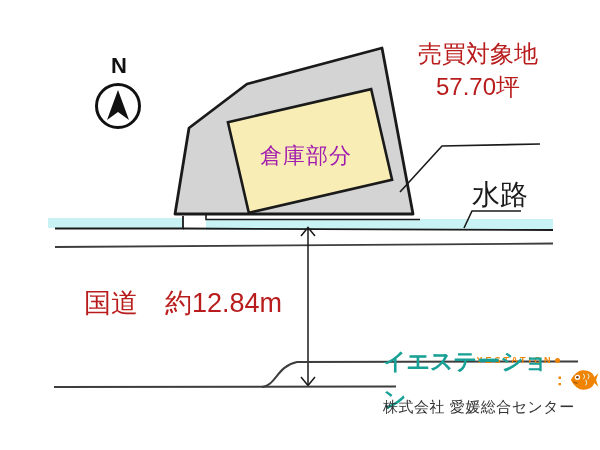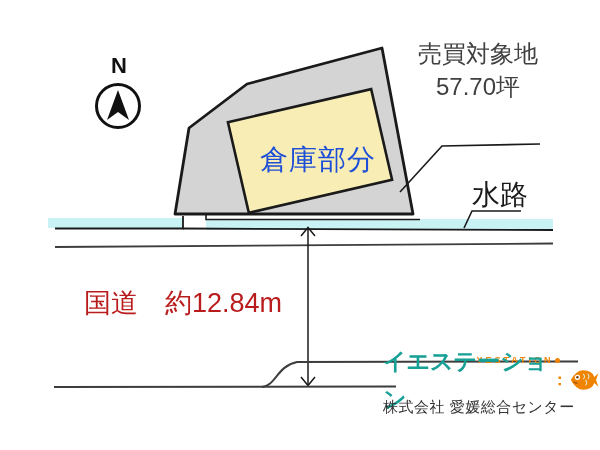--- a/index.html
+++ b/index.html
@@ -9,22 +9,22 @@
   }
   .abs{position:absolute;}
   svg{display:block;}
   
   .north-label{left:111px;top:53px;font-size:22px;font-weight:700;color:#111;}
   .compass-circle{left:95px;top:83px;width:46px;height:46px;border:3px solid #111;border-radius:50%;box-sizing:border-box;}
   .compass-arrow{left:99px;top:87px;}
   
   .plan-svg{left:0;top:0;}
   
-  .property-block{left:395px;top:37px;width:166px;text-align:center;font-size:24px;line-height:33px;color:#404040;}
-  .warehouse-label{left:260px;top:141px;font-size:28px;letter-spacing:1px;color:#1d4ed8;}
+  .property-block{left:395px;top:37px;width:166px;text-align:center;font-size:24px;line-height:33px;color:#b91c1c;}
+  .warehouse-label{left:260px;top:141px;font-size:22px;letter-spacing:1px;color:#a21caf;}
   .waterway-label{left:472px;top:176px;font-size:28px;color:#1a1a1a;}
   .road-label{left:84px;top:285px;font-size:27px;color:#b91c1c;}
   
   .brand{left:383px;top:355px;width:216px;}
   .logo-top{display:block;margin-left:54px;font-size:9px;font-weight:700;letter-spacing:3px;color:#f08300;line-height:10px;text-align:center;}
   .logo-top::after{content:"";display:inline-block;width:5px;height:5px;margin-left:1px;border-radius:50%;background:#f08300;}
   .logo-row{display:flex;align-items:center;height:30px;}
   .logo-main{font-size:23px;font-weight:700;color:#17a095;letter-spacing:0px;line-height:38px;}
   .logo-dots{font-size:16px;font-weight:700;color:#f08300;margin:0 1px 0 2px;}
   .company{display:block;margin-top:3px;font-size:15px;color:#333;letter-spacing:0.5px;white-space:nowrap;}

